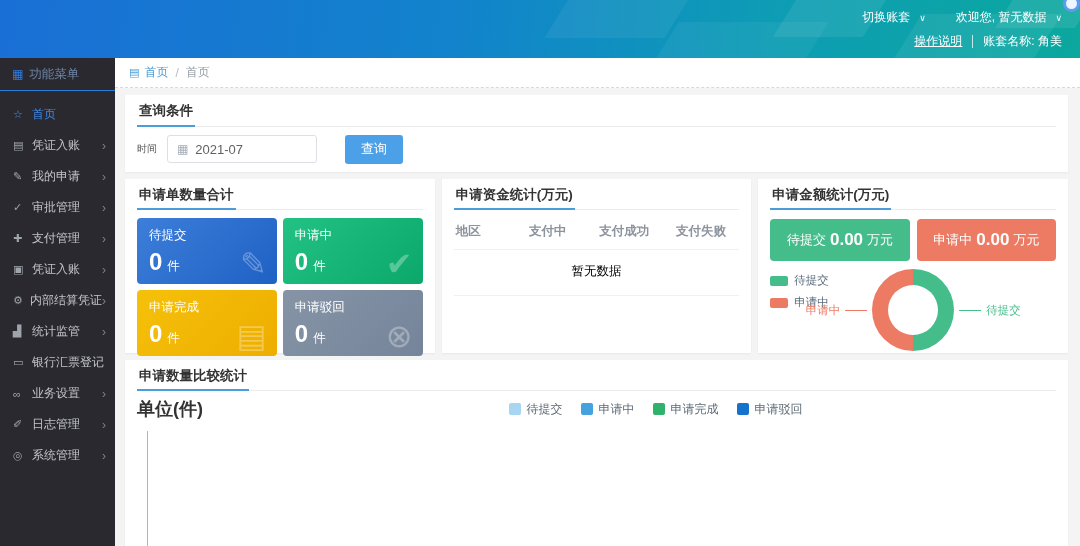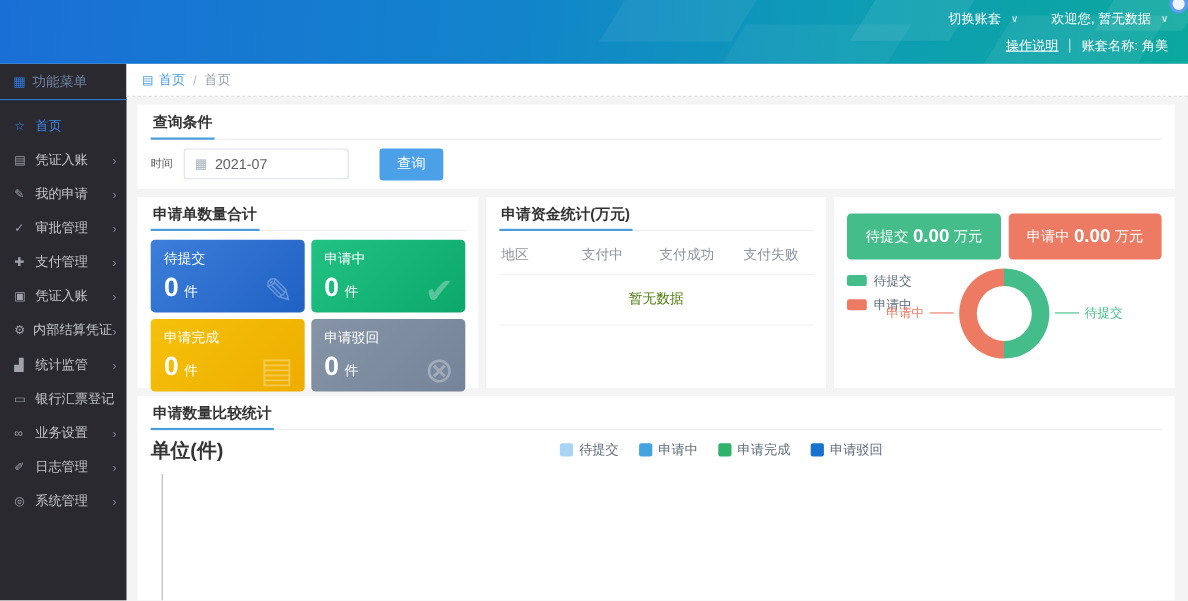--- a/index.html
+++ b/index.html
@@ -77,23 +77,23 @@
   .c-gold  { background:linear-gradient(135deg,#f5c10a,#eead00); }
   .c-slate { background:linear-gradient(135deg,#8694a6,#75849a); }
   .clabel { font-size:12.5px; }
   .cval { margin-top:6px; display:flex; align-items:baseline; }
   .cval .num { font-size:24px; font-weight:bold; line-height:1; }
   .cval .unit { font-size:12.5px; margin-left:5px; }
   .ghost { position:absolute; right:10px; bottom:4px; font-size:32px; color:rgba(255,255,255,.3); line-height:1; }
 
   
   .thead { display:flex; margin-top:4px; padding:9px 0; border-bottom:1px solid #eef0f4; }
-  .th { flex:1; font-size:12.5px; color:#8d949e; text-align:center; }
+  .th { flex:1; font-size:12.5px; color:#8d949e; text-align:center;font-weight:bold; }
   .th.t1 { flex:.7; text-align:left; padding-left:2px; }
-  .empty { text-align:center; color:#4d7c0f; font-size:12.5px; padding:13px 0 15px; border-bottom:1px solid #eef0f4; }
+  .empty { text-align:center; color:#000000; font-size:12.5px; padding:13px 0 15px; border-bottom:1px solid #eef0f4; }
 
   
   .badges { display:flex; gap:7px; margin-top:9px; }
   .badge { flex:1; height:42px; border-radius:4px; display:flex; align-items:center;
     justify-content:center; gap:4px; color:#fff; font-size:13px; cursor:pointer; }
   .badge b { font-size:17px; }
   .b-green { background:#45bd8b; }
   .b-red   { background:#ed7a63; }
   .donut-area { position:relative; margin-top:4px; height:92px; }
   .dlegend { position:absolute; left:0; top:8px; display:flex; flex-direction:column; gap:7px; }
@@ -288,20 +288,21 @@
             <div class="thead">
               <span class="th t1">地区</span>
               <span class="th">支付中</span>
               <span class="th">支付成功</span>
               <span class="th">支付失败</span>
             </div>
             <div class="empty">暂无数据</div>
           </section>
 
           <section class="panel">
+            <div class="ptitle"><span>申请金额统计(万元)</span></div>
             <div class="badges">
               <div class="badge b-green">
                 <span>待提交</span>
                 <b>0.00</b>
                 <span>万元</span>
               </div>
               <div class="badge b-red">
                 <span>申请中</span>
                 <b>0.00</b>
                 <span>万元</span>

